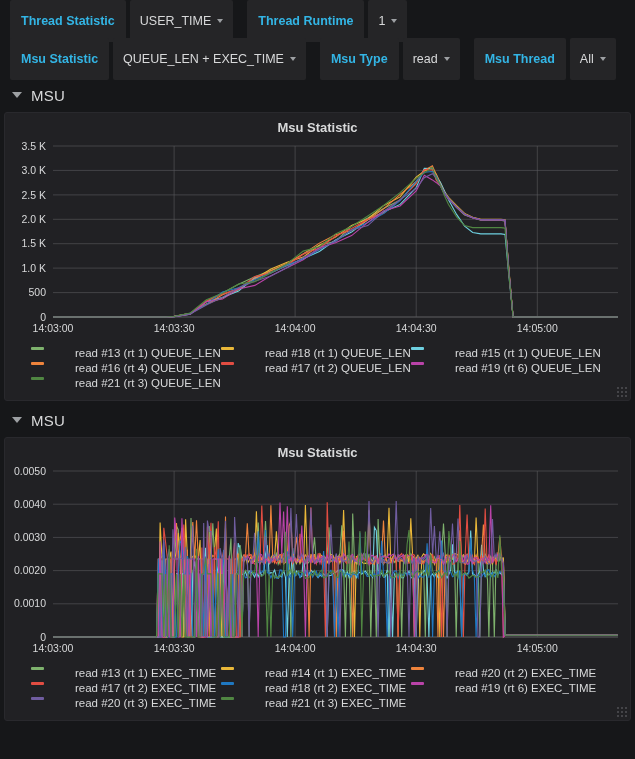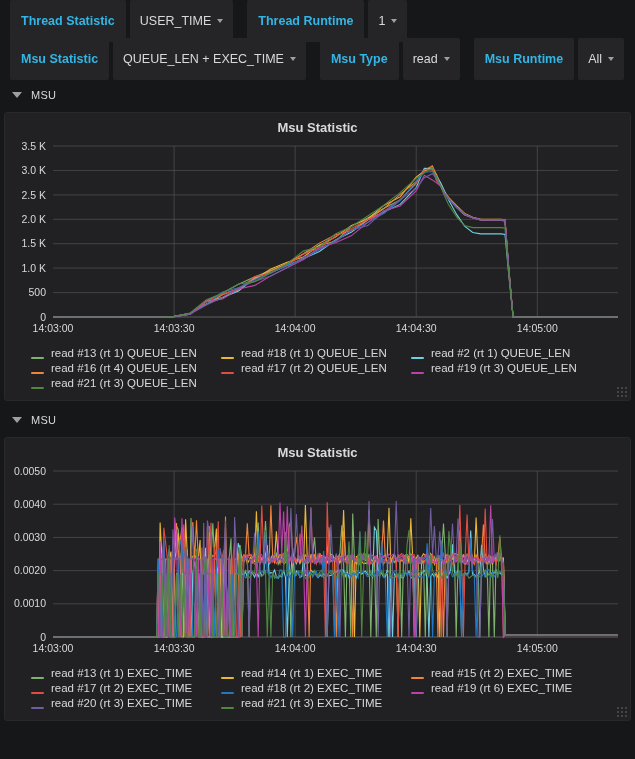--- a/index.html
+++ b/index.html
@@ -70,21 +70,21 @@
   }
   .row-chevron {
     width: 0; height: 0;
     border-left: 5px solid transparent;
     border-right: 5px solid transparent;
     border-top: 6px solid #9da0a3;
     margin-right: 9px;
   }
   .row-title {
     color: #d8d9da;
-    font-size: 11px;
+    font-size: 15px;
     letter-spacing: .3px;
   }
 
   
   .panel {
     position: relative;
     margin: 2px 4px 0 4px;
     background: #212124;
     border: 1px solid #29292d;
     border-radius: 3px;
@@ -122,23 +122,24 @@
   .series { fill: none; stroke-width: 1.1; }
 
   
   .legend {
     display: flex;
     flex-wrap: wrap;
     padding: 4px 0 8px 26px;
   }
   .legend-item {
     display: flex;
-    align-items: flex-end;
+    align-items: flex-start;
     width: 190px;
     margin-bottom: 3px;
+    gap: 24px;
   }
   .legend-swatch {
     width: 13px;
     height: 2.5px;
     border-radius: 1px;
     margin-right: 7px;
     flex: none;
   }
   .legend-label {
     color: #d8d9da;
@@ -177,21 +178,21 @@
       </div>
     </div>
     <div class="var-group">
       <div class="var-label">Msu Type</div>
       <div class="var-value">
         <span>read</span>
         <span class="caret"></span>
       </div>
     </div>
     <div class="var-group">
-      <div class="var-label">Msu Runtime</div>
+      <div class="var-label">Msu Thread</div>
       <div class="var-value">
         <span>All</span>
         <span class="caret"></span>
       </div>
     </div>
   </div>
 </div>
 
 <div class="row-header">
   <span class="row-chevron"></span>
@@ -242,33 +243,33 @@
       <div class="legend-item">
         <span class="legend-swatch" style="background: rgb(126, 178, 109);"></span>
         <span class="legend-label">read #13 (rt 1) QUEUE_LEN</span>
       </div>
       <div class="legend-item">
         <span class="legend-swatch" style="background: rgb(234, 184, 57);"></span>
         <span class="legend-label">read #18 (rt 1) QUEUE_LEN</span>
       </div>
       <div class="legend-item">
         <span class="legend-swatch" style="background: rgb(110, 208, 224);"></span>
-        <span class="legend-label">read #2 (rt 1) QUEUE_LEN</span>
+        <span class="legend-label">read #15 (rt 1) QUEUE_LEN</span>
       </div>
       <div class="legend-item">
         <span class="legend-swatch" style="background: rgb(239, 132, 60);"></span>
         <span class="legend-label">read #16 (rt 4) QUEUE_LEN</span>
       </div>
       <div class="legend-item">
         <span class="legend-swatch" style="background: rgb(226, 77, 66);"></span>
         <span class="legend-label">read #17 (rt 2) QUEUE_LEN</span>
       </div>
       <div class="legend-item">
         <span class="legend-swatch" style="background: rgb(186, 67, 169);"></span>
-        <span class="legend-label">read #19 (rt 3) QUEUE_LEN</span>
+        <span class="legend-label">read #19 (rt 6) QUEUE_LEN</span>
       </div>
       <div class="legend-item">
         <span class="legend-swatch" style="background: rgb(80, 134, 66);"></span>
         <span class="legend-label">read #21 (rt 3) QUEUE_LEN</span>
       </div>
     </div>
   <div class="resize-handle"></div>
 </div>
 
 <div class="row-header">
@@ -316,21 +317,21 @@
       <div class="legend-item">
         <span class="legend-swatch" style="background: rgb(126, 178, 109);"></span>
         <span class="legend-label">read #13 (rt 1) EXEC_TIME</span>
       </div>
       <div class="legend-item">
         <span class="legend-swatch" style="background: rgb(234, 184, 57);"></span>
         <span class="legend-label">read #14 (rt 1) EXEC_TIME</span>
       </div>
       <div class="legend-item">
         <span class="legend-swatch" style="background: rgb(239, 132, 60);"></span>
-        <span class="legend-label">read #15 (rt 2) EXEC_TIME</span>
+        <span class="legend-label">read #20 (rt 2) EXEC_TIME</span>
       </div>
       <div class="legend-item">
         <span class="legend-swatch" style="background: rgb(226, 77, 66);"></span>
         <span class="legend-label">read #17 (rt 2) EXEC_TIME</span>
       </div>
       <div class="legend-item">
         <span class="legend-swatch" style="background: rgb(31, 120, 193);"></span>
         <span class="legend-label">read #18 (rt 2) EXEC_TIME</span>
       </div>
       <div class="legend-item">

